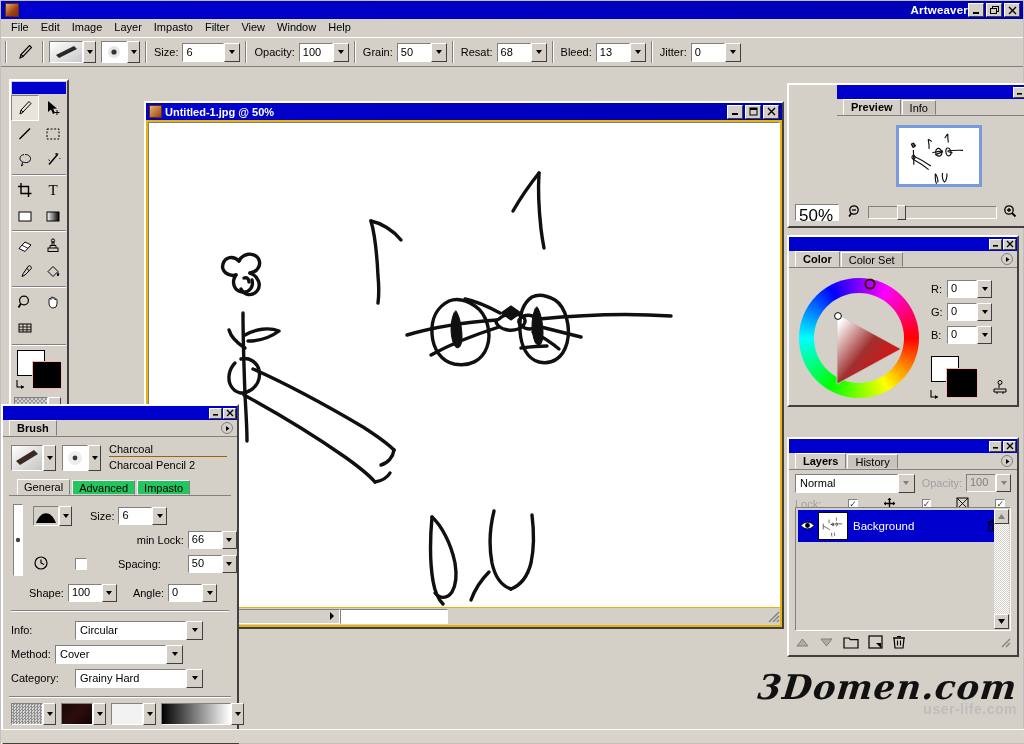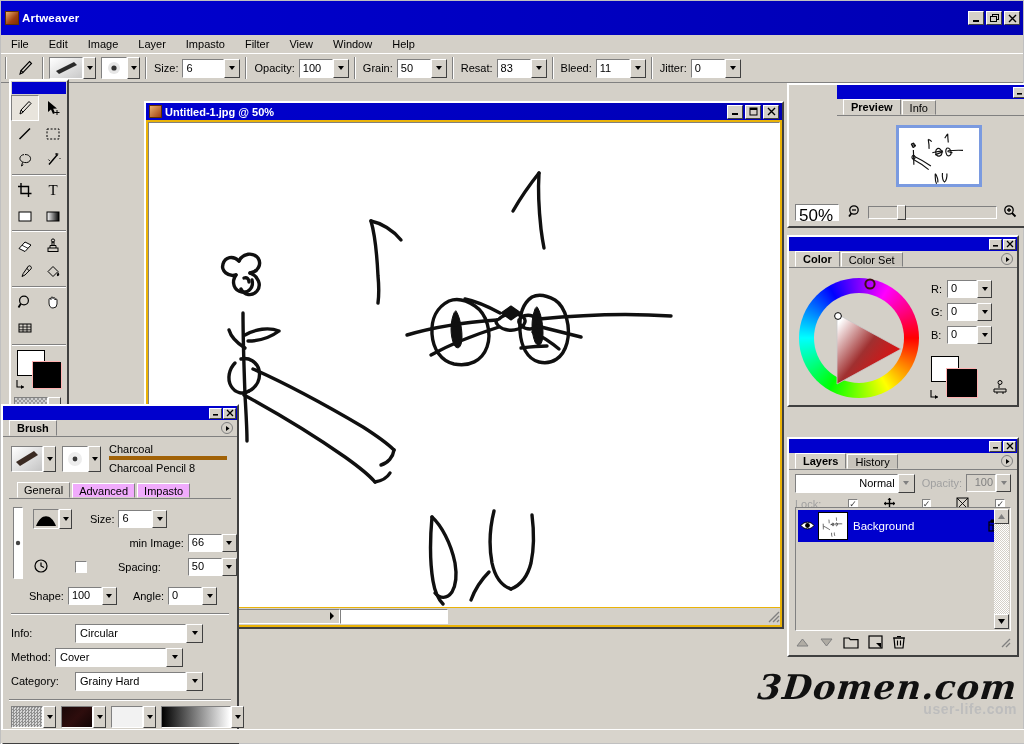--- a/index.html
+++ b/index.html
@@ -9,37 +9,37 @@
     font-family:"Liberation Sans", sans-serif; font-size:11px;
     background:#808080; position:relative;
   }
   .sunken { border:1px solid; border-color:#808080 #fff #fff #808080; background:#fff; }
   .grooveh { height:2px; border-top:1px solid #808080; border-bottom:1px solid #fff; }
   .groovev { width:2px; border-left:1px solid #808080; border-right:1px solid #fff; }
 
   
   #appwin { position:absolute; left:0; top:0; width:1024px; height:744px;
             background:#d4d0c8; border:1px solid #c0c0c0; }
-  #titlebar { height:34px; background:#0000cd;
+  #titlebar { height:18px; background:#0000cd;
               background:linear-gradient(to right,#0000d0,#0000b4);
-              display:flex; align-items:center; padding:0 2px; color:#fff; }
+              display:flex; align-items:center; padding:0 2px; color:#fff;text-align:right; }
   #titlebar .tb-ico { width:14px; height:14px; margin:0 3px 0 2px;
       background:linear-gradient(135deg,#e8b070 0%,#a04010 60%,#803000 100%);
       border:1px solid #603000; }
   #titlebar .tb-title { font-weight:bold; font-size:11.5px; letter-spacing:.2px; flex:1; }
   .winbtns { display:flex; gap:2px; padding-right:1px; }
   .winbtn { width:16px; height:14px; background:#d4d0c8;
             border:1px solid; border-color:#fff #404040 #404040 #fff;
             display:flex; align-items:center; justify-content:center;
             font-size:9px; color:#000; line-height:1; }
   .winbtn svg { display:block; }
 
   
-  #menubar { height:18px; display:flex; align-items:center; padding-left:4px;
-             background:#d4d0c8; border-bottom:1px solid #d4d0c8;gap:8px; }
+  #menubar { height:18px; display:flex; align-items:flex-start; padding-left:4px;
+             background:#d4d0c8; border-bottom:1px solid #d4d0c8; }
   #menubar .mi { padding:2px 6px; font-size:11px; color:#000; }
 
   
   #optbar { height:30px; display:flex; align-items:center; background:#d4d0c8;
             border-top:1px solid #fff; border-bottom:1px solid #808080; padding-left:4px; }
   .sep { width:2px; height:22px; margin:0 5px; border-left:1px solid #808080; border-right:1px solid #fff; }
   .toolicon { width:24px; height:24px; display:flex; align-items:center; justify-content:center; }
   .brushprev { width:34px; height:22px; background:#fff;
                border:1px solid; border-color:#808080 #fff #fff #808080;
                display:flex; align-items:center; justify-content:center; overflow:hidden; }
@@ -102,21 +102,21 @@
   .smallcombo .val { width:34px; background:#fff; border:1px solid;
       border-color:#808080 #fff #fff #808080; font-size:11px; padding:1px 2px 0 3px; color:#000;}
   .smallcombo .cbtn { width:15px; background:#d4d0c8; border:1px solid;
       border-color:#fff #404040 #404040 #fff; display:flex; align-items:center; justify-content:center; }
   .widecombo { display:flex; height:19px; width:128px; }
   .widecombo .val { flex:1; background:#fff; border:1px solid;
       border-color:#808080 #fff #fff #808080; font-size:11px; padding:2px 2px 0 4px; color:#000;}
   .widecombo .cbtn { width:17px; background:#d4d0c8; border:1px solid;
       border-color:#fff #404040 #404040 #fff; display:flex; align-items:center; justify-content:center; }
   .bp-tabs { display:flex; align-items:flex-end; border-bottom:1px solid #808080; padding-left:8px; height:16px;}
-  .bp-tab { font-size:11px; padding:1px 6px; height:15px; background:#f0abfc;
+  .bp-tab { font-size:11px; padding:1px 6px; height:15px; background:#22c55e;
             border:1px solid; border-color:#fff #808080 #d4d0c8 #fff; margin-right:2px; }
   .bp-tab.active { background:#d4d0c8; border-bottom-color:#d4d0c8; height:16px; }
   .swatch4 { display:flex; height:24px; }
   .sw4 { display:flex; margin-right:5px; }
   .sw4 .im { border:1px solid; border-color:#808080 #fff #fff #808080; }
   .sw4 .db { width:13px; background:#d4d0c8; border:1px solid;
              border-color:#fff #404040 #404040 #fff; display:flex;
              align-items:center; justify-content:center; }
 
   
@@ -274,30 +274,30 @@
     <div class="combo">
       <div class="val" style="width:34px">50</div>
       <div class="cbtn">
           <i class="arrow-d"></i>
         </div>
     </div>
 
     <div class="sep"></div>
     <span class="fieldlbl">Resat:</span>
     <div class="combo">
-      <div class="val" style="width:34px">83</div>
+      <div class="val" style="width:34px">68</div>
       <div class="cbtn">
           <i class="arrow-d"></i>
         </div>
     </div>
 
     <div class="sep"></div>
     <span class="fieldlbl">Bleed:</span>
     <div class="combo">
-      <div class="val" style="width:34px">11</div>
+      <div class="val" style="width:34px">13</div>
       <div class="cbtn">
           <i class="arrow-d"></i>
         </div>
     </div>
 
     <div class="sep"></div>
     <span class="fieldlbl">Jitter:</span>
     <div class="combo">
       <div class="val" style="width:34px">0</div>
       <div class="cbtn">
@@ -587,22 +587,22 @@
       <div class="tipprev" style="width:26px;height:26px">
         <svg width="24" height="24" viewBox="0 0 24 24">
             <circle cx="12" cy="12" r="7" fill="#ededed"></circle>
             <circle cx="12" cy="12" r="2.4" fill="#3a3a3a"></circle>
           </svg>
       </div>
       <div class="ddbtn" style="height:26px">
           <i class="arrow-d"></i>
         </div>
       <div style="margin-left:8px;line-height:13px;">
-        <div style="border-bottom:4px solid #a16207; width:118px;">Charcoal</div>
-        <div style="width:118px; margin-top:2px;">Charcoal Pencil 8</div>
+        <div style="border-bottom:1px solid #a16207; width:118px;">Charcoal</div>
+        <div style="width:118px; margin-top:2px;">Charcoal Pencil 2</div>
       </div>
     </div>
 
     <div class="bp-tabs" style="margin:8px 6px 0 6px;">
       <div class="bp-tab active">General</div>
       <div class="bp-tab">Advanced</div>
       <div class="bp-tab">Impasto</div>
     </div>
 
     <div class="bp-row" style="padding:8px 8px 0 10px; align-items:flex-start;">
@@ -623,21 +623,21 @@
             </div>
           <span class="bp-lbl" style="margin-left:18px;margin-right:4px;">Size:</span>
           <div class="smallcombo">
             <div class="val">6</div>
             <div class="cbtn">
                 <i class="arrow-d"></i>
               </div>
           </div>
         </div>
         <div class="bp-row" style="height:24px;justify-content:flex-end;">
-          <span class="bp-lbl" style="margin-right:4px;">min Image:</span>
+          <span class="bp-lbl" style="margin-right:4px;">min Lock:</span>
           <div class="smallcombo">
             <div class="val">66</div>
             <div class="cbtn">
                 <i class="arrow-d"></i>
               </div>
           </div>
         </div>
         <div class="bp-row" style="height:24px;gap:23px;">
           <div>
             <svg width="16" height="16" viewBox="0 0 16 16">
@@ -924,21 +924,21 @@
     <div class="ptabs">
       <div class="ptab active">Layers</div>
       <div class="ptab">History</div>
       <div class="pmenu">
         <svg width="9" height="9" viewBox="0 0 9 9">
             <path d="M3 2 L6.5 4.5 L3 7 Z" fill="#000"></path>
           </svg>
       </div>
     </div>
 
-    <div class="layrow" style="padding:4px 6px 0 6px;text-align:right;">
+    <div class="layrow" style="padding:4px 6px 0 6px;">
       <div class="widecombo" style="width:122px;">
         <div class="val">Normal</div>
         <div class="cbtn">
           <span style="width:0;height:0;border-left:3px solid transparent;border-right:3px solid transparent;border-top:4px solid #808080;"></span>
         </div>
       </div>
       <span style="margin-left:7px;margin-right:4px;color:#a0a0a0;">Opacity:</span>
       <div class="smallcombo">
         <div class="val" style="width:30px;background:#d4d0c8;color:#808080;">100</div>
         <div class="cbtn">

